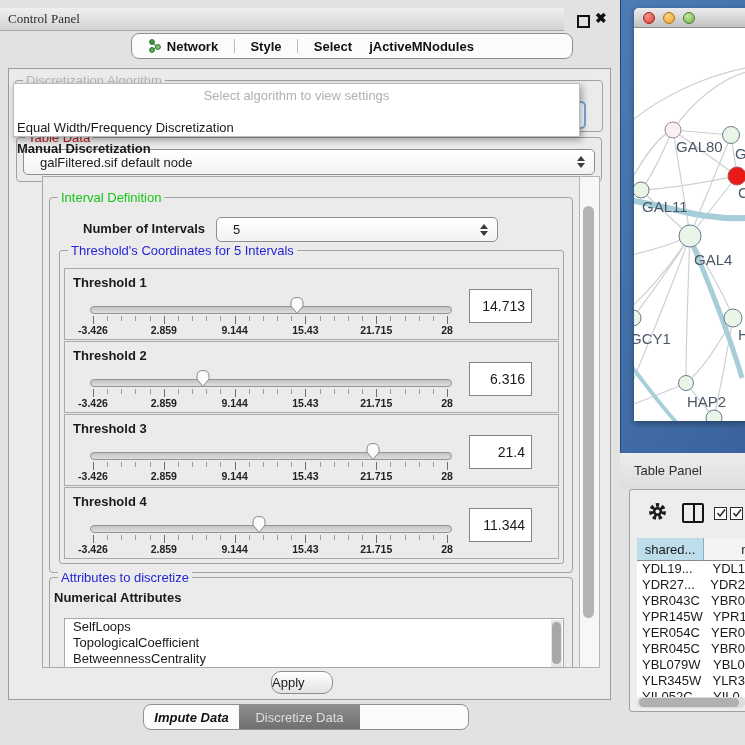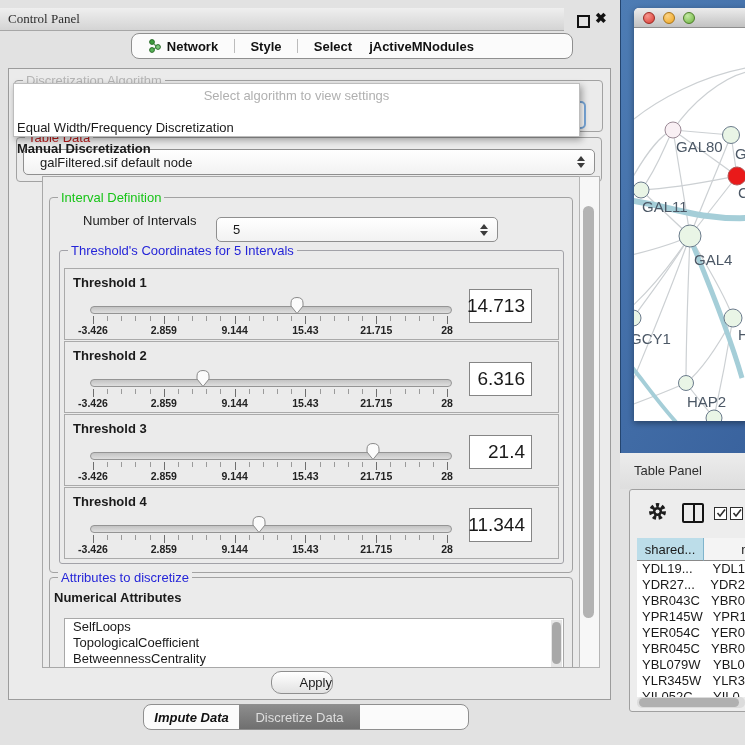--- a/index.html
+++ b/index.html
@@ -35,45 +35,45 @@
   #tabledata-box{left:16px;top:137px;width:584px;height:43px;}
   .combo{background:linear-gradient(#ffffff,#f2f2f2);border:1px solid #8f8f8f;border-radius:5px;display:flex;align-items:center;padding-left:16px;box-sizing:border-box;}
   #td-combo{left:6px;top:11px;width:572px;height:26px;}
   .stepper{position:absolute;right:9px;top:50%;transform:translateY(-50%);display:flex;flex-direction:column;gap:2px;}
   .up{width:0;height:0;border-left:4px solid transparent;border-right:4px solid transparent;border-bottom:5px solid #3c3c3c;}
   .down{width:0;height:0;border-left:4px solid transparent;border-right:4px solid transparent;border-top:5px solid #3c3c3c;}
 
   
   #viewport{left:42px;top:176px;width:556px;height:490px;border:1px solid #a8a8a8;background:#ebebeb;overflow:hidden;}
   #interval-box{left:6px;top:20px;width:522px;height:374px;}
-  #num-label{left:40px;top:36px;font-weight:normal;}
+  #num-label{left:40px;top:44px;font-weight:bold;}
   #num-combo{left:173px;top:40px;width:282px;height:25px;}
   #thr-box{left:16px;top:73px;width:503px;height:312px;border:1px solid #a2a2a8;border-radius:3px;}
 
   .thr{position:absolute;left:21px;width:493px;height:70px;border:1px solid #aaa;background:#ebebeb;}
   .thr-label{position:absolute;left:8px;top:6px;font-weight:bold;}
   .track{position:absolute;left:25px;top:37px;width:360px;height:6px;border:1px solid #949494;border-radius:4px;background:linear-gradient(#c3c3c3,#dedede);}
   .ticks{position:absolute;left:28px;width:356px;}
   .minor{top:47px;height:5px;background:repeating-linear-gradient(to right,#9a9a9a 0,#9a9a9a 1px,transparent 1px,transparent 14.16px);}
   .major{top:47px;height:8px;background:repeating-linear-gradient(to right,#6e6e6e 0,#6e6e6e 1px,transparent 1px,transparent 70.8px);}
   .tl{position:absolute;top:55px;transform:translateX(-50%);font-size:10.5px;font-weight:bold;color:#222;}
   .thumb{position:absolute;top:27px;z-index:2;}
-  .valbox{position:absolute;left:404px;top:20px;width:55px;height:32px;background:#fff;border:1px solid #858585;display:flex;align-items:center;justify-content:flex-end;padding-right:6px;font-size:19px;}
+  .valbox{position:absolute;left:404px;top:20px;width:55px;height:32px;background:#fff;border:1px solid #858585;display:flex;align-items:center;justify-content:flex-end;padding-right:6px;font-size:14px;}
 
   #attr-box{left:6px;top:400px;width:522px;height:96px;}
   #attr-sub{position:absolute;left:4px;top:12px;font-weight:bold;}
   #attr-list{position:absolute;left:14px;top:40px;width:498px;height:58px;background:#fff;border:1px solid #a8a8a8;overflow:hidden;}
   .attr-item{height:16px;line-height:16px;padding-left:8px;}
   #attr-sb{position:absolute;right:1px;top:1px;width:11px;height:56px;background:#e6e6e6;}
   #attr-sb-thumb{position:absolute;left:1px;top:2px;width:9px;height:42px;border-radius:5px;background:#a8a8a8;}
 
   #v-scrollbar{left:579px;top:176px;width:19px;height:490px;background:#f7f7f7;border:1px solid #b5b5b5;}
   #v-thumb{left:3px;top:29px;width:11px;height:412px;border-radius:6px;background:#b3b3b3;}
 
-  #apply-btn{left:271px;top:671px;width:60px;height:21px;border:1px solid #8f8f8f;border-radius:10px;background:linear-gradient(#ffffff,#e2e2e2);display:flex;align-items:center;justify-content:flex-end;}
+  #apply-btn{left:271px;top:671px;width:60px;height:21px;border:1px solid #8f8f8f;border-radius:10px;background:linear-gradient(#ffffff,#e2e2e2);display:flex;align-items:center;justify-content:flex-start;}
 
   
   #algo-popup{left:13px;top:83px;width:565px;height:52px;background:#fff;border:1px solid #bdbdbd;box-shadow:2px 3px 7px rgba(0,0,0,0.35);z-index:10;}
   #algo-prompt{left:0;right:0;top:4px;text-align:center;color:#b0b0b0;}
   #algo-item1{left:3px;top:21px;font-weight:bold;margin-top:36px;}
   #algo-item2{left:3px;top:36px;}
 
   
   #blue-panel{left:620px;top:0;width:125px;height:453px;background:linear-gradient(120deg,#4d7cb4,#3a639e);border-left:1px solid #24456f;}
   #net-window{left:634px;top:8px;width:115px;height:413px;background:#fff;border-radius:5px 0 0 0;box-shadow:0 2px 6px rgba(0,0,0,0.4);}

